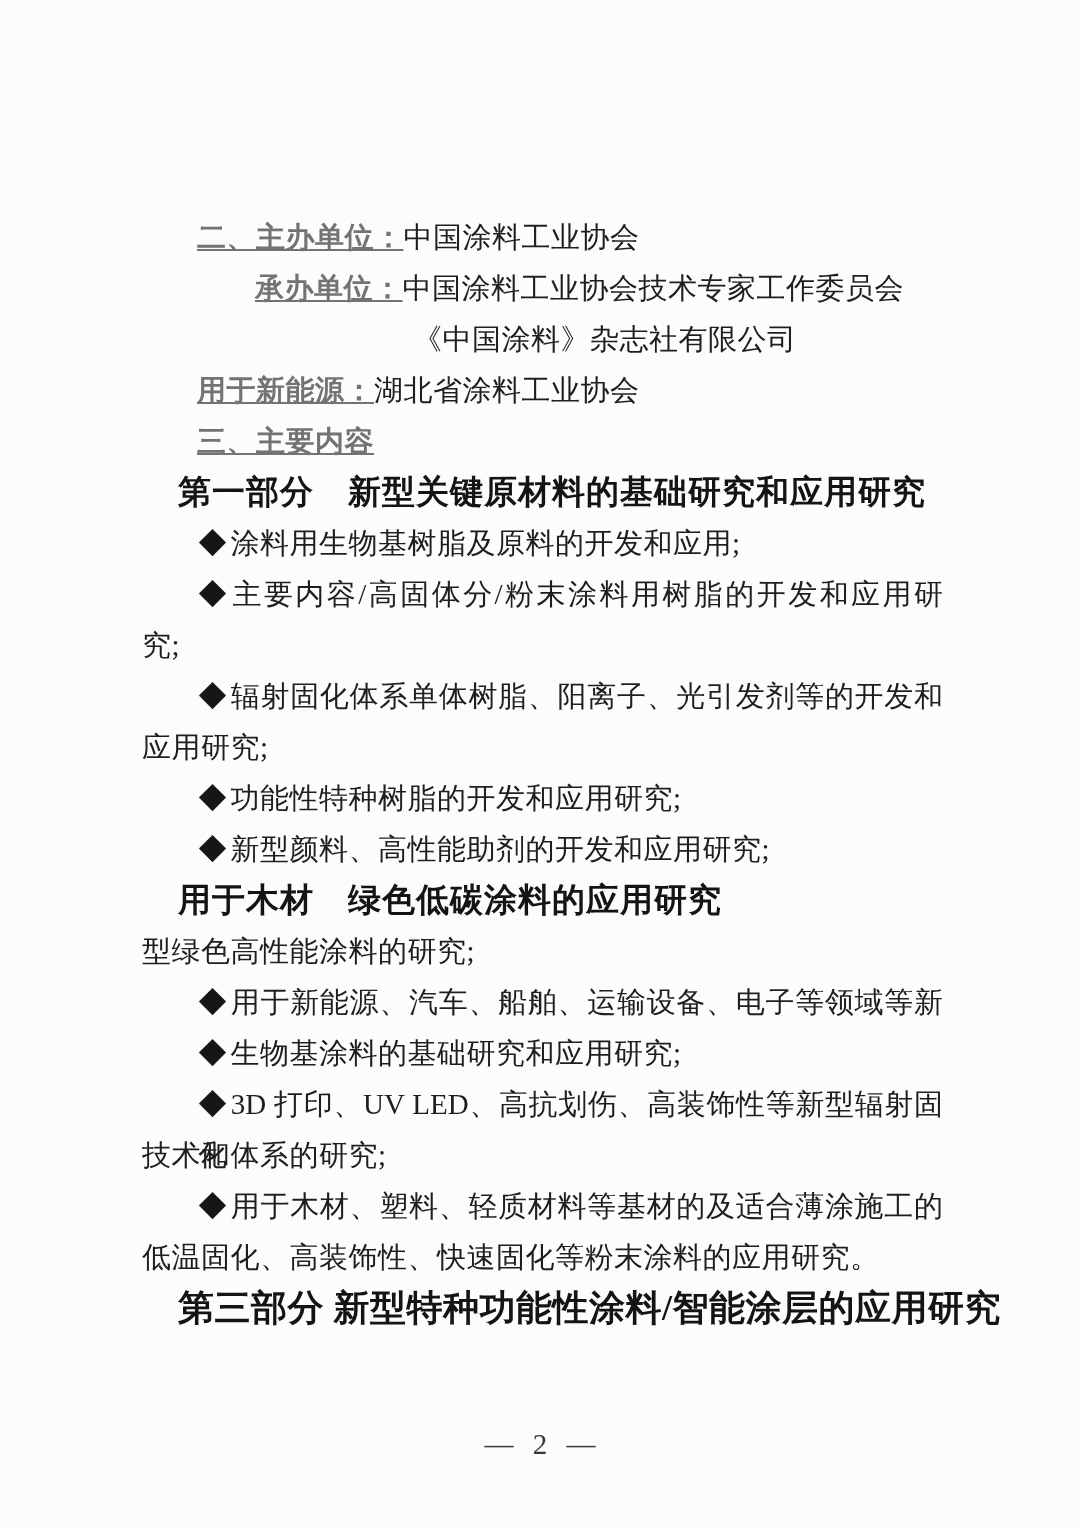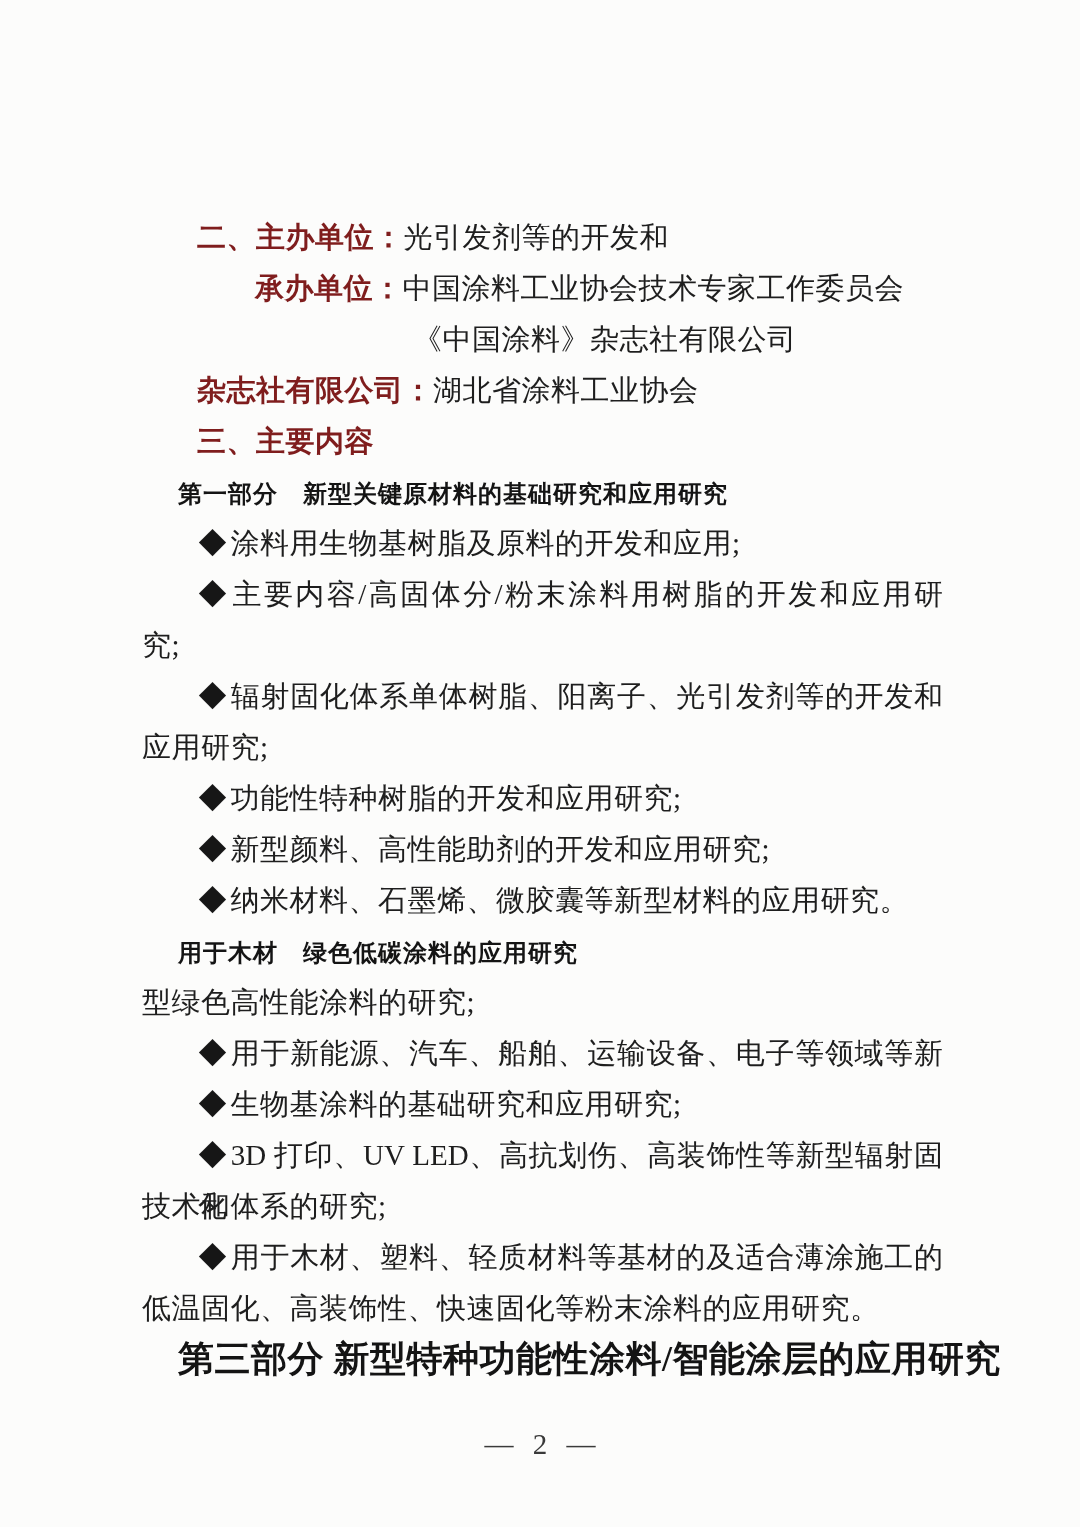--- a/index.html
+++ b/index.html
@@ -28,26 +28,27 @@
     height: 51px;
     line-height: 51px;
     font-size: 29px;
     white-space: nowrap;
     letter-spacing: 0.5px;
   }
   
   .lab {
     font-family: "Liberation Sans", sans-serif;
     font-weight: 700;
-    color: #7f1d1d;
+    color: #737373;
+    text-decoration: underline;
   }
   
   .pt {
     font-weight: 700;
-    font-size: 24px;
+    font-size: 33px;
     color: #141414;
     letter-spacing: 1px;
   }
   .pt3 {
     font-weight: 700;
     font-size: 36px;
     color: #141414;
     letter-spacing: 0.5px;
   }
   
@@ -80,45 +81,44 @@
     word-spacing: 12px;
     font-family: "Liberation Serif", serif;
   }
 </style>
 </head>
 <body>
 
 <div class="page">
   <div class="content">
 
-    <p class="l i-a"><span class="lab">二、主办单位：</span><span>光引发剂等的开发和</span></p>
+    <p class="l i-a"><span class="lab">二、主办单位：</span><span>中国涂料工业协会</span></p>
 
     <p class="l i-b"><span class="lab">承办单位：</span><span>中国涂料工业协会技术专家工作委员会</span></p>
 
     <p class="l i-c"><span>《中国涂料》杂志社有限公司</span></p>
 
-    <p class="l i-a"><span class="lab">杂志社有限公司：</span><span>湖北省涂料工业协会</span></p>
+    <p class="l i-a"><span class="lab">用于新能源：</span><span>湖北省涂料工业协会</span></p>
 
     <p class="l i-a"><span class="lab">三、主要内容</span></p>
 
     <p class="l i-p"><span class="pt">第一部分　新型关键原材料的基础研究和应用研究</span></p>
 
     <p class="l i-bl"><span class="blt">◆</span><span>涂料用生物基树脂及原料的开发和应用;</span></p>
 
     <p class="l i-bl stretch"><span class="blt">◆</span><span>主要内容/高固体分/粉末涂料用树脂的开发和应用研</span></p>
     <p class="l i-0"><span>究;</span></p>
 
     <p class="l i-bl stretch"><span class="blt">◆</span><span>辐射固化体系单体树脂、阳离子、光引发剂等的开发和</span></p>
     <p class="l i-0"><span>应用研究;</span></p>
 
     <p class="l i-bl"><span class="blt">◆</span><span>功能性特种树脂的开发和应用研究;</span></p>
 
     <p class="l i-bl"><span class="blt">◆</span><span>新型颜料、高性能助剂的开发和应用研究;</span></p>
 
-    <p class="l i-bl"><span class="blt">◆</span><span>纳米材料、石墨烯、微胶囊等新型材料的应用研究。</span></p>
 
     <p class="l i-p"><span class="pt">用于木材　绿色低碳涂料的应用研究</span></p>
 
     <p class="l i-0"><span>型绿色高性能涂料的研究;</span></p>
     <p class="l i-bl stretch"><span class="blt">◆</span><span>用于新能源、汽车、船舶、运输设备、电子等领域等新</span></p>
 
     <p class="l i-bl"><span class="blt">◆</span><span>生物基涂料的基础研究和应用研究;</span></p>
 
     <p class="l i-bl stretch"><span class="blt">◆</span><span>3D 打印、UV LED、高抗划伤、高装饰性等新型辐射固化</span></p>
     <p class="l i-0"><span>技术和体系的研究;</span></p>

